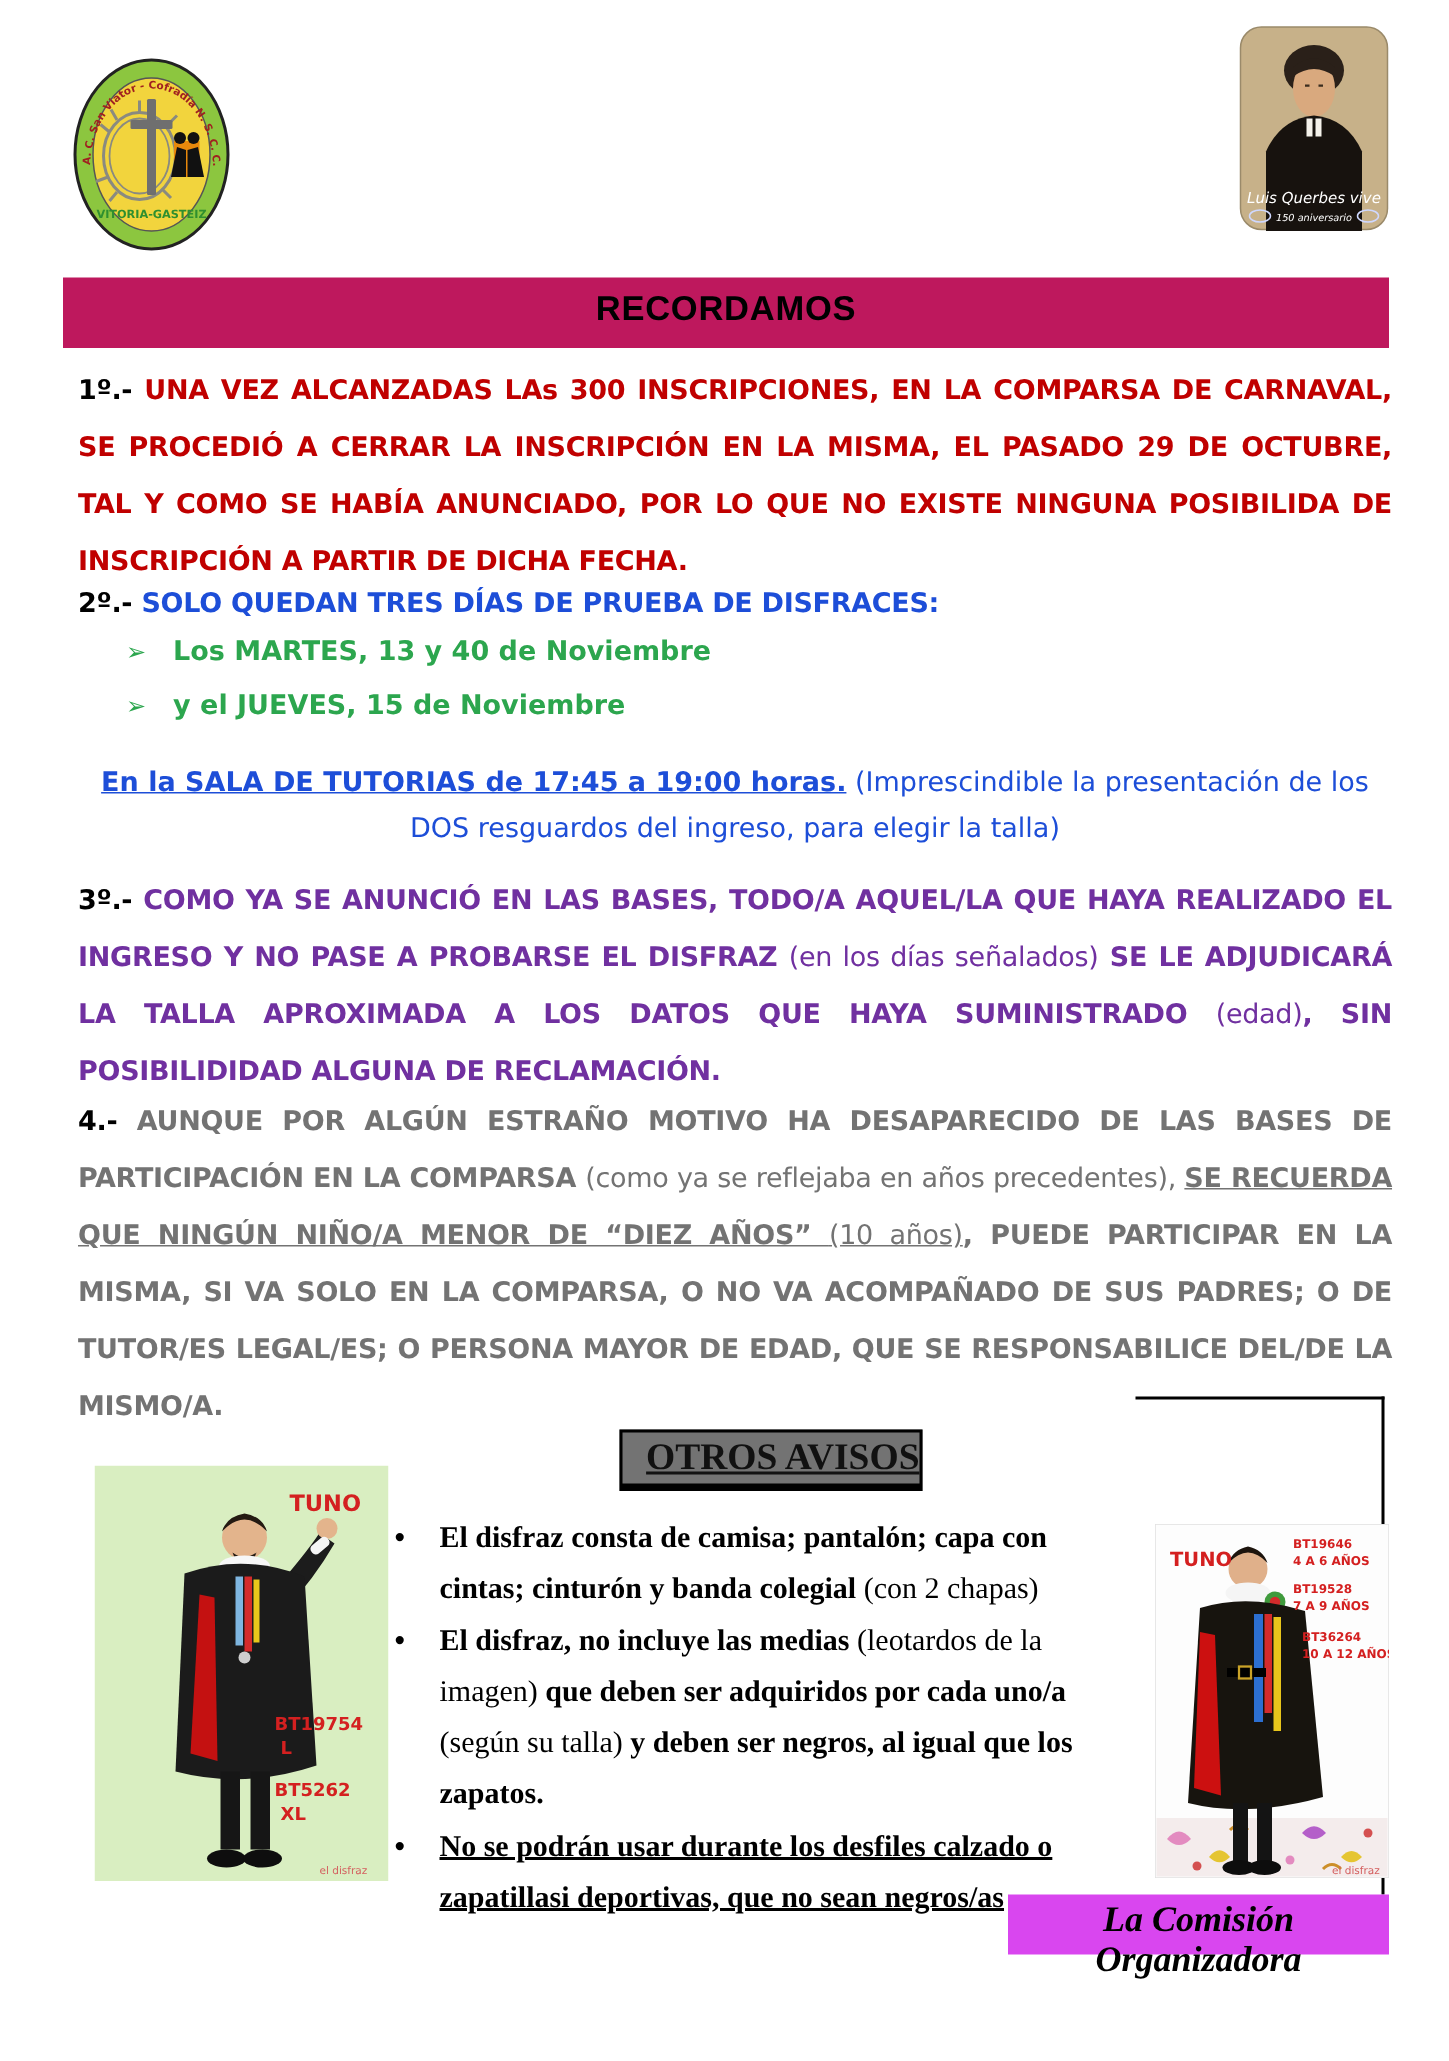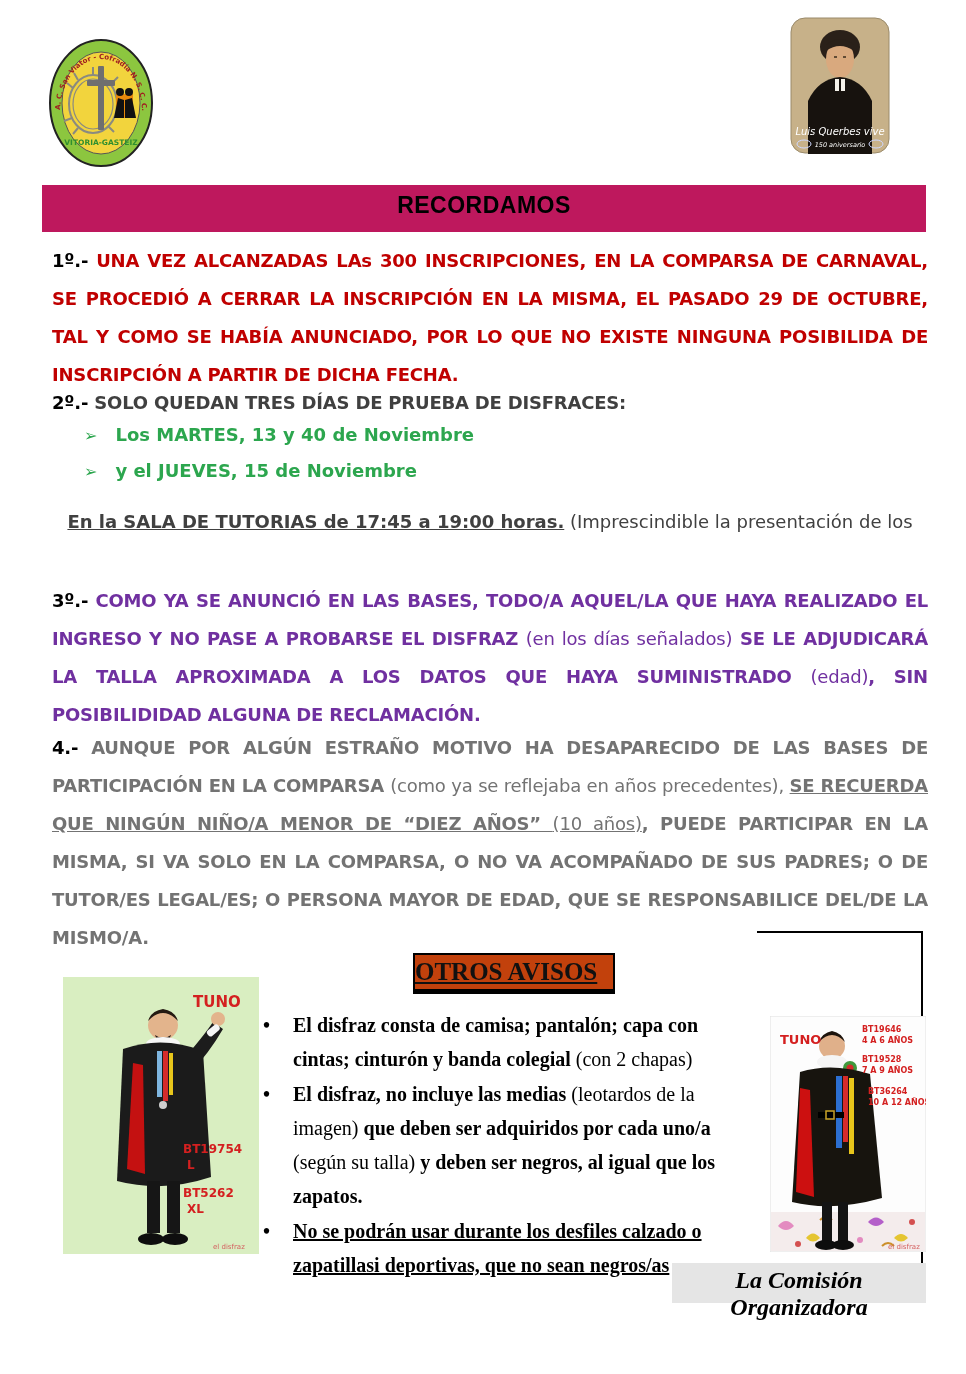--- a/index.html
+++ b/index.html
@@ -7,57 +7,57 @@
   .page {
     position:relative; width:966px; height:1374px; margin:0 auto;
     background:#ffffff; overflow:hidden;
   }
   
   .hdr-center { position:absolute; left:180px; top:26px; width:600px; text-align:center; }
   .hdr-title { font-family:"Liberation Sans", sans-serif; font-weight:bold; font-size:25px; color:#000; letter-spacing:.5px; }
   .hdr-url { display:inline-block; margin-top:15px; font-family:"Liberation Serif", serif; font-weight:bold; font-size:20px; color:#2222cc; text-decoration:underline; }
   .hdr-org { margin-top:13px; font-family:"Liberation Serif", serif; font-weight:bold; font-size:19px; color:#000; }
   .logo-wrap { position:absolute; left:48px; top:38px; width:106px; height:130px; }
-  .portrait-wrap { position:absolute; left:790px; top:17px; width:100px; height:177px; }
+  .portrait-wrap { position:absolute; left:826px; top:17px; width:100px; height:177px; }
   
   .banner { position:absolute; left:42px; top:185px; width:884px; height:47px; background:#be185d; text-align:center; }
   .banner span { display:inline-block; margin-top:7px; font-family:"Liberation Sans", sans-serif; font-weight:bold; font-size:23px; color:#000; letter-spacing:.5px; }
   
   .para { position:absolute; left:52px; width:876px; font-family:"DejaVu Sans", sans-serif; font-weight:bold; font-size:18px; line-height:38px; text-align:justify; letter-spacing:-0.2px; }
   .num { color:#000; }
   .c-darkred { color:#c00000; }
   .c-red { color:#737373; }
-  .c-green { color:#404040; }
+  .c-green { color:#1d4ed8; }
   .c-purple { color:#7030a0; }
   .reg { font-weight:normal; }
   .u { text-decoration:underline; }
   .p1 { top:242px; }
   .p2h { top:384px; text-align:left; }
   .p2-bullets { position:absolute; left:84px; top:424px; width:700px; }
   .p2-bullet { display:flex; align-items:baseline; height:36px; font-weight:bold; font-size:18px; color:#2ca64e; }
   .arrow { font-size:16px; margin-right:18px; color:#2ca64e; }
   .sala { position:absolute; left:52px; top:506px; width:876px; text-align:center; font-size:18px; line-height:31px; font-weight:bold; }
   .p3 { top:582px; }
   .p4 { top:729px; }
   
   .brk-h { position:absolute; left:757px; top:931px; width:166px; height:2px; background:#000; z-index:1; }
   .brk-v { position:absolute; left:921px; top:931px; width:2px; height:332px; background:#000; z-index:1; }
   
-  .otros-box { position:absolute; left:413px; top:953px; width:202px; height:41px; background:#c2410c; border:2px solid #000; border-bottom-width:5px; text-align:left; z-index:2; }
+  .otros-box { position:absolute; left:413px; top:953px; width:202px; height:41px; background:#737373; border:2px solid #000; border-bottom-width:5px; text-align:right; z-index:2; }
   .otros-box span { display:inline-block; margin-top:3px; font-family:"Liberation Serif", serif; font-weight:bold; font-size:25px; color:#111; text-decoration:underline; }
   .avisos { position:absolute; left:263px; top:1008px; width:490px; font-family:"Liberation Serif", serif; font-size:20px; line-height:34px; color:#000; z-index:2; }
   .aviso { display:flex; margin-bottom:1px; }
   .dot { font-size:20px; font-weight:bold; width:30px; flex:0 0 30px; }
   .aviso b { font-weight:bold; }
   .aviso .reg { font-weight:normal; }
   
   .photo-left { position:absolute; left:63px; top:977px; width:196px; height:277px; z-index:2; }
   .photo-right { position:absolute; left:770px; top:1016px; width:156px; height:236px; z-index:2; }
   
-  .footer-strip { position:absolute; left:672px; top:1263px; width:254px; height:40px; background:#e5e5e5; text-align:center; z-index:2; }
+  .footer-strip { position:absolute; left:672px; top:1263px; width:254px; height:40px; background:#d946ef; text-align:center; z-index:2; }
   .footer-strip span { display:inline-block; margin-top:4px; font-family:"Liberation Serif", serif; font-style:italic; font-weight:bold; font-size:24px; color:#000; }
   svg text { font-family:"DejaVu Sans", sans-serif; }
 </style>
 </head>
 <body>
 
 <div class="page">
 
   <div class="logo-wrap">
     <svg viewBox="0 0 106 130" width="106" height="130">
@@ -129,20 +129,21 @@
       <span class="arrow">➢</span>
       <span>Los MARTES, 13 y 40 de Noviembre</span>
     </div>
     <div class="p2-bullet">
       <span class="arrow">➢</span>
       <span>y el JUEVES, 15 de Noviembre</span>
     </div>
   </div>
   <div class="sala">
     <span class="c-green u">En la SALA DE TUTORIAS de 17:45 a 19:00 horas.</span><span class="c-green reg"> (Imprescindible la presentación de los</span><br>
+    <span class="c-green reg">DOS resguardos del ingreso, para elegir la talla)</span>
   </div>
 
   <div class="para p3">
     <span class="num">3º.- </span><span class="c-purple">COMO YA SE ANUNCIÓ EN LAS BASES, TODO/A AQUEL/LA QUE HAYA REALIZADO EL INGRESO Y NO PASE A PROBARSE EL DISFRAZ </span><span class="c-purple reg">(en los días señalados)</span><span class="c-purple"> SE LE ADJUDICARÁ LA TALLA APROXIMADA A LOS DATOS QUE HAYA SUMINISTRADO </span><span class="c-purple reg">(edad)</span><span class="c-purple">, SIN POSIBILIDIDAD ALGUNA DE RECLAMACIÓN.</span>
   </div>
 
   <div class="para p4">
     <span class="num">4.- </span><span class="c-red">AUNQUE POR ALGÚN ESTRAÑO MOTIVO HA DESAPARECIDO DE LAS BASES DE PARTICIPACIÓN EN LA COMPARSA </span><span class="c-red reg">(como ya se reflejaba en años precedentes), </span><span class="c-red u">SE RECUERDA QUE NINGÚN NIÑO/A MENOR DE “DIEZ AÑOS” </span><span class="c-red reg u">(10 años)</span><span class="c-red">, PUEDE PARTICIPAR EN LA MISMA, SI VA SOLO EN LA COMPARSA, O NO VA ACOMPAÑADO DE SUS PADRES; O DE TUTOR/ES LEGAL/ES; O PERSONA MAYOR DE EDAD, QUE SE RESPONSABILICE DEL/DE LA MISMO/A.</span>
   </div>
 

